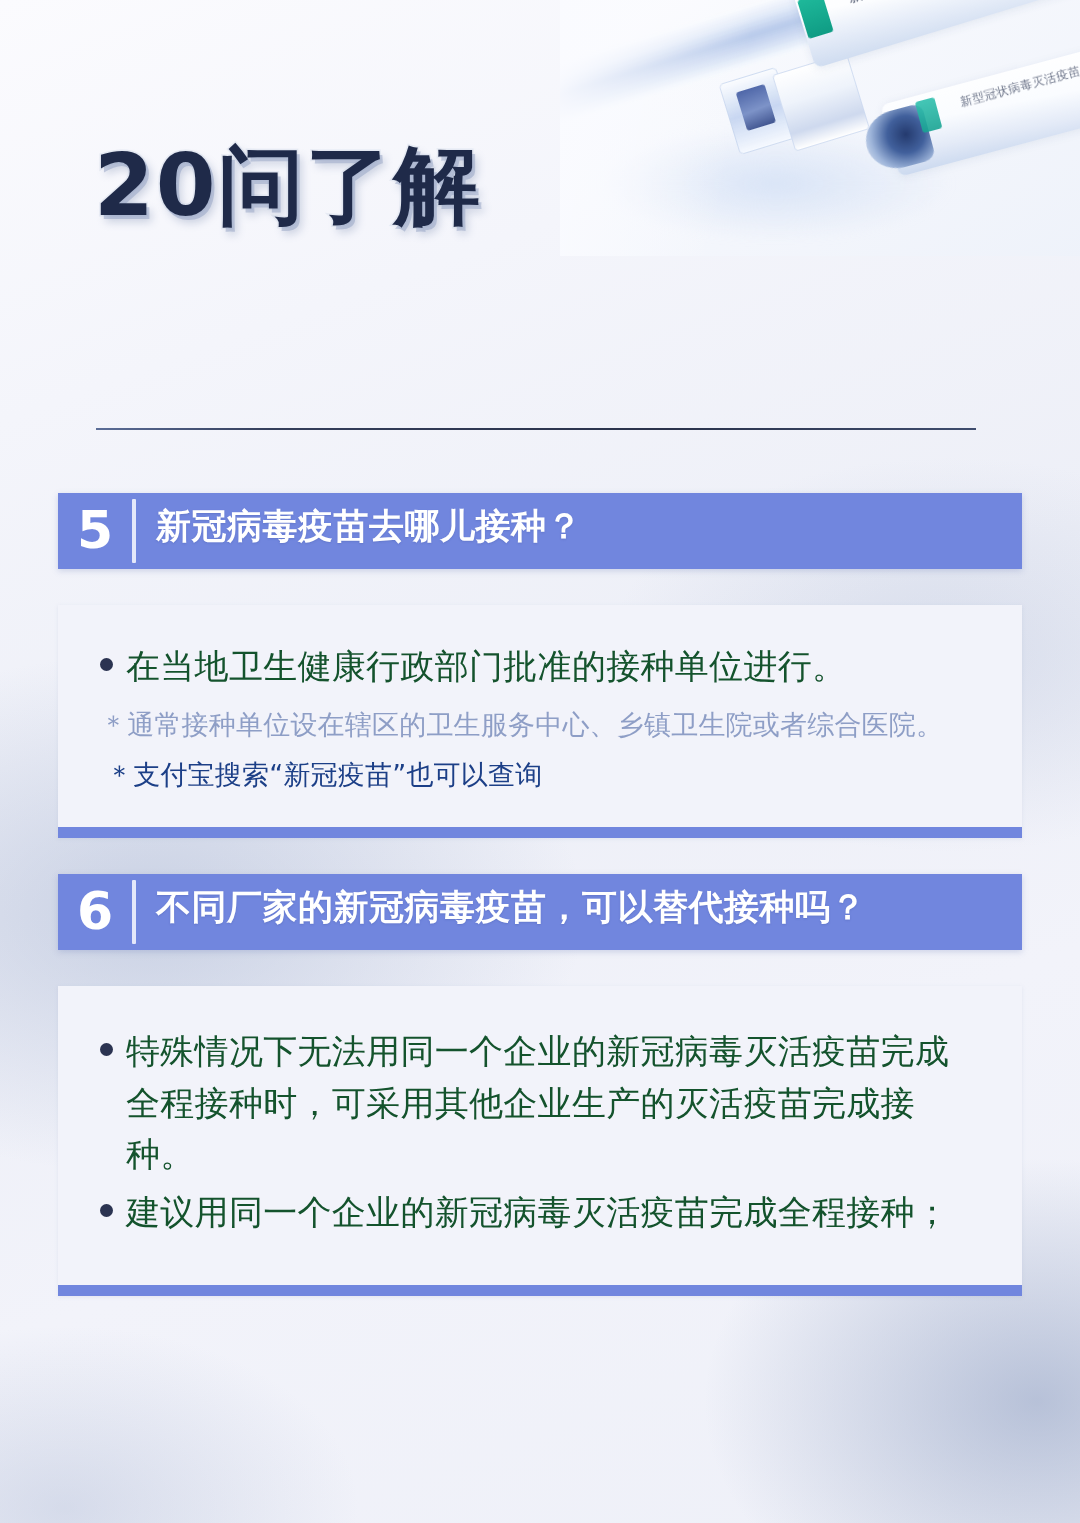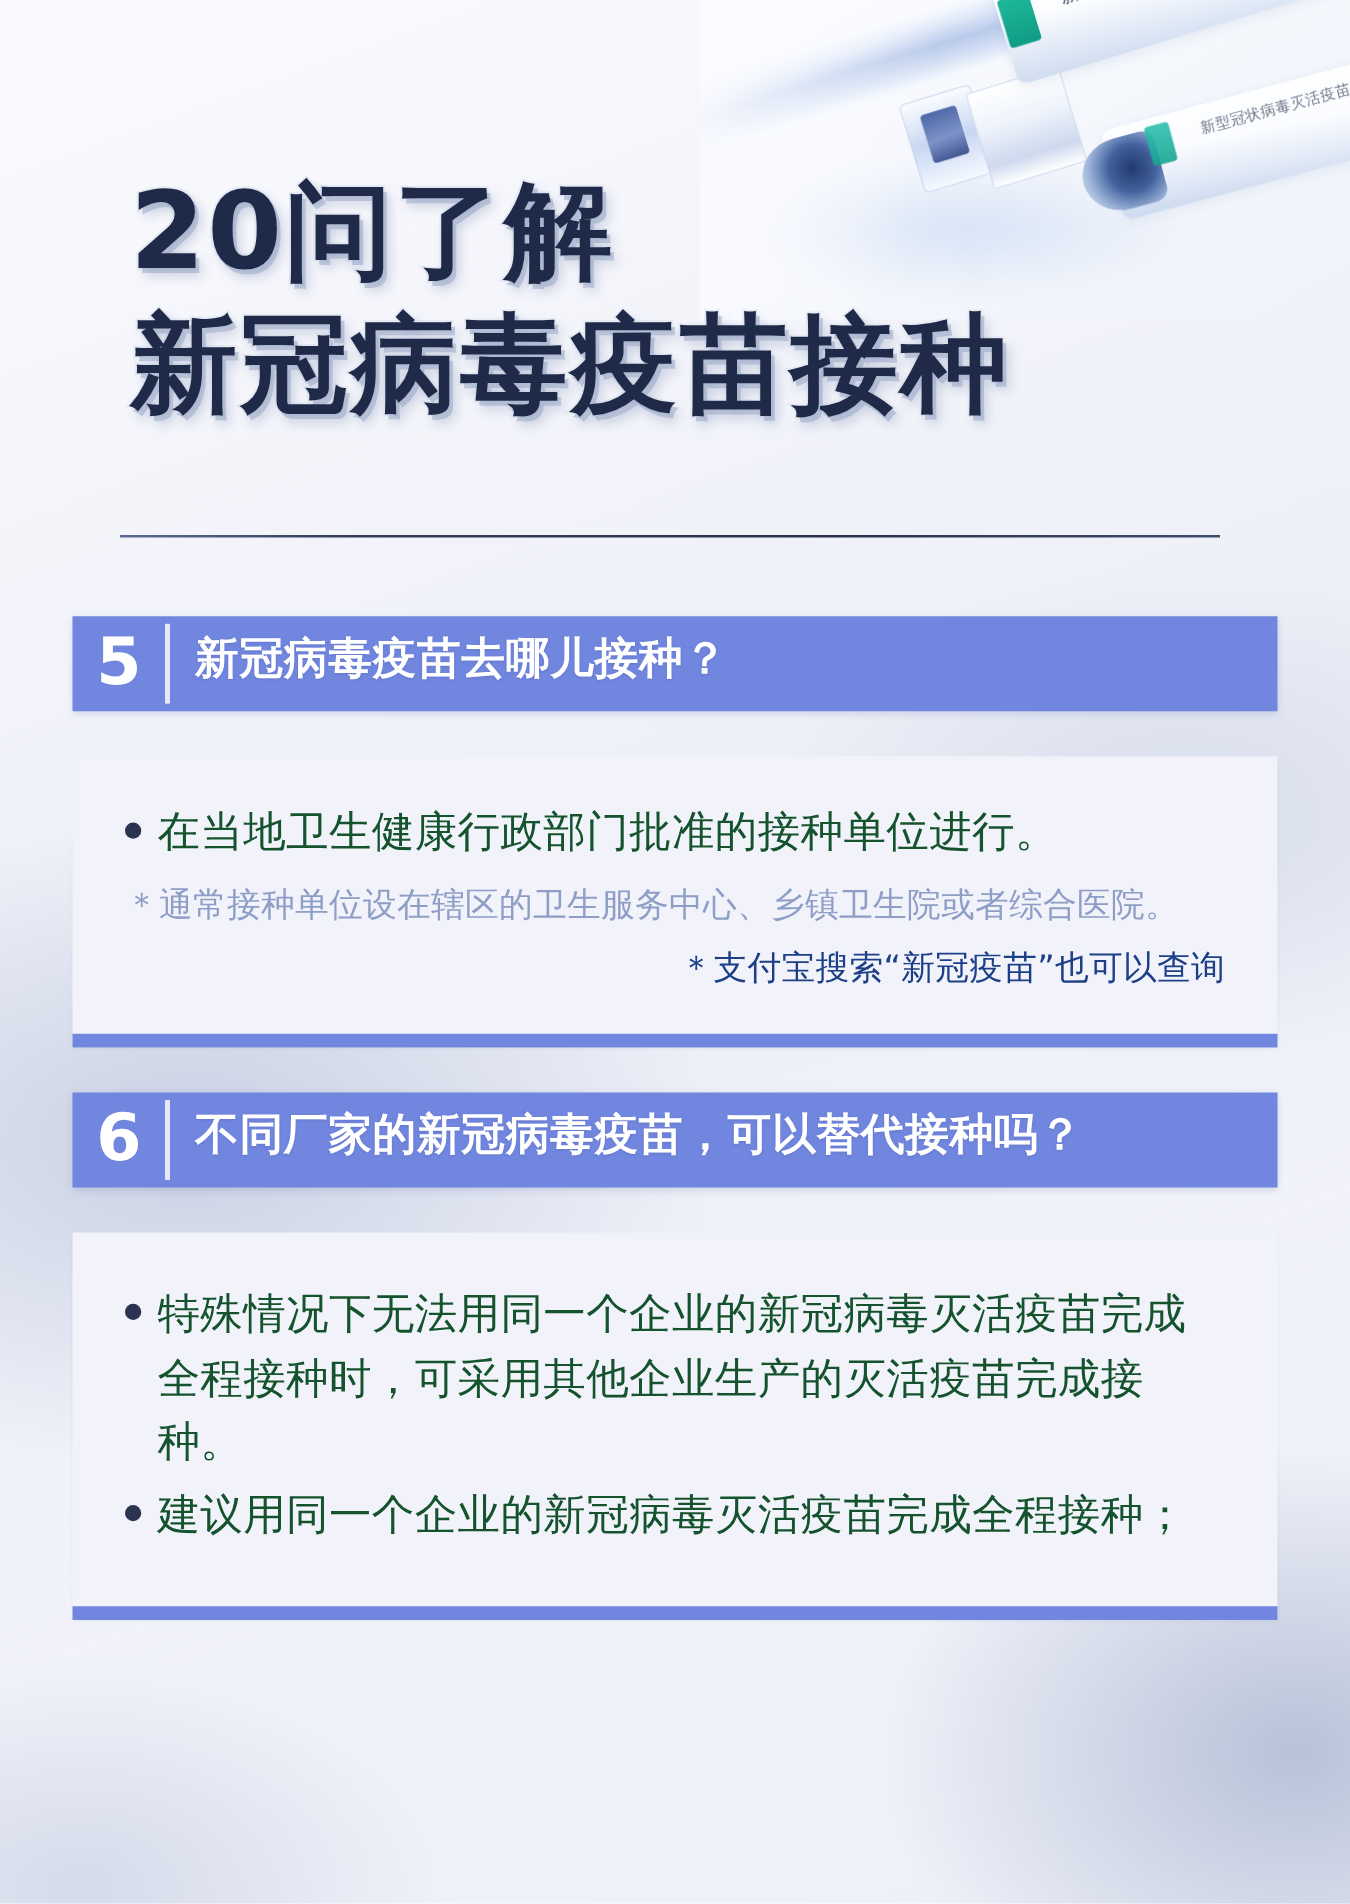--- a/index.html
+++ b/index.html
@@ -175,21 +175,21 @@
     top: 130px;
     width: 540px;
     height: 150px;
     background: radial-gradient(ellipse 250px 80px at 40% 45%, rgba(205,220,244,0.7), rgba(205,220,244,0) 70%);
     filter: blur(6px);
   }
 
   
   .title-block {
     position: absolute;
-    left: 104px;
+    left: 94px;
     top: 140px;
     width: 900px;
   }
   .title-line {
     font-family: "DejaVu Sans", "Liberation Sans", sans-serif;
     font-weight: 700;
     color: #1f2a49;
     letter-spacing: 2px;
     line-height: 1.06;
     -webkit-text-stroke: 3px #e7ebf4;
@@ -292,21 +292,21 @@
     font-family: Liberation Serif, serif;
   }
 
   .note {
     font-size: 27px;
     line-height: 1.58;
     letter-spacing: 0.2px;
     font-family: "DejaVu Sans", "Liberation Sans", sans-serif;
   }
   .note-soft { color: #8e9ec6; margin-top: 11px; }
-  .note-strong { color: #1c3f87; margin-top: 8px; padding-left: 6px; text-align: right; }
+  .note-strong { color: #1c3f87; margin-top: 8px; padding-left: 6px; }
 </style>
 </head>
 <body>
 
 <div class="poster">
 
   <div class="hero-photo">
     <div class="hero-blur"></div>
     <div class="syringe-barrel"></div>
     <div class="syringe-plunger"></div>
@@ -319,21 +319,20 @@
 
     <div class="vial vial-bot">
       <div class="neck"></div>
       <div class="cap2"></div>
       <div class="label">新型冠状病毒灭活疫苗</div>
     </div>
   </div>
 
   <div class="title-block">
     <div class="title-line title-line-1">20问了解</div>
-    <div class="title-line title-line-2">新冠病毒疫苗接种</div>
   </div>
   <div class="title-rule"></div>
 
   <div class="qa qa-5">
     <div class="qa-header">
       <div class="qa-num">5</div>
       <div class="qa-sep"></div>
       <div class="qa-title">新冠病毒疫苗去哪儿接种？</div>
     </div>
     <div class="qa-body">

